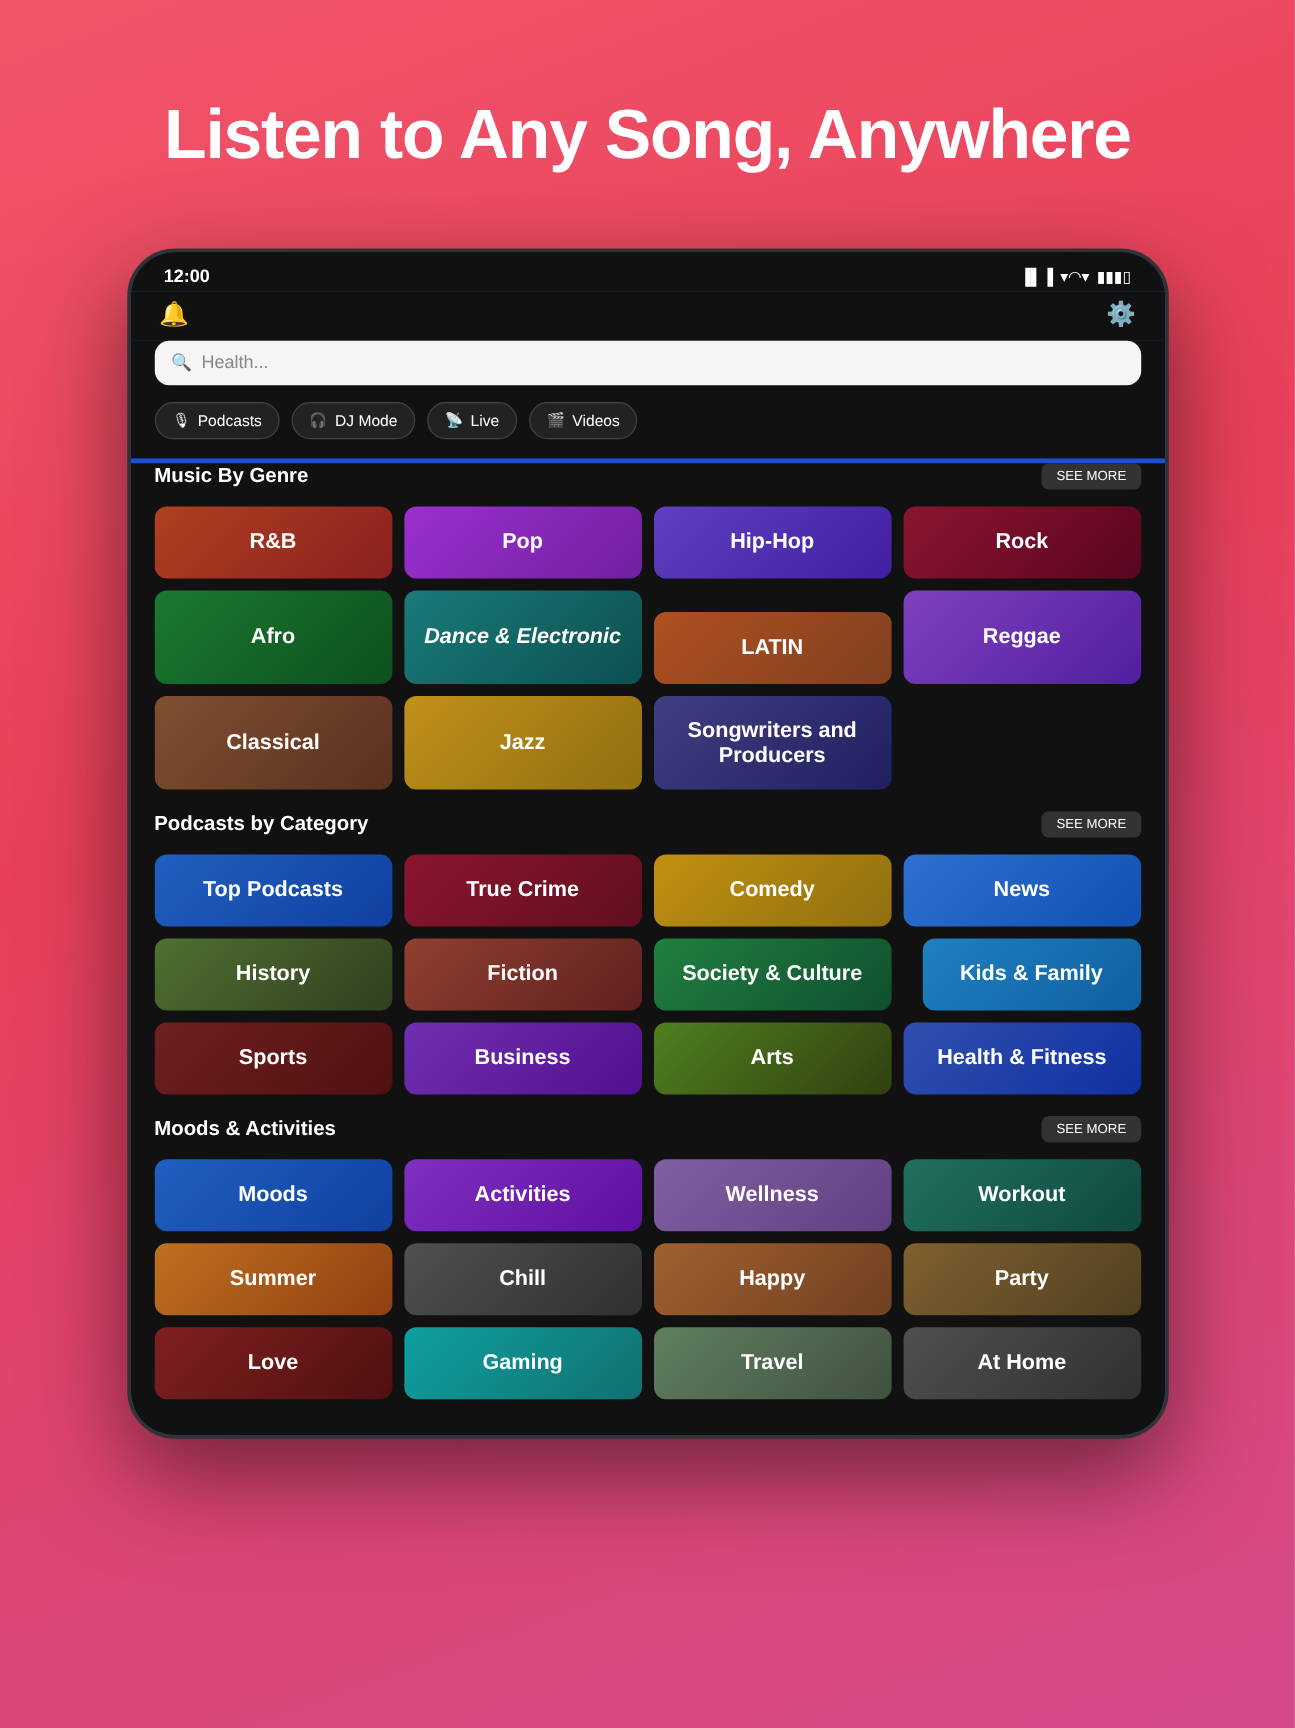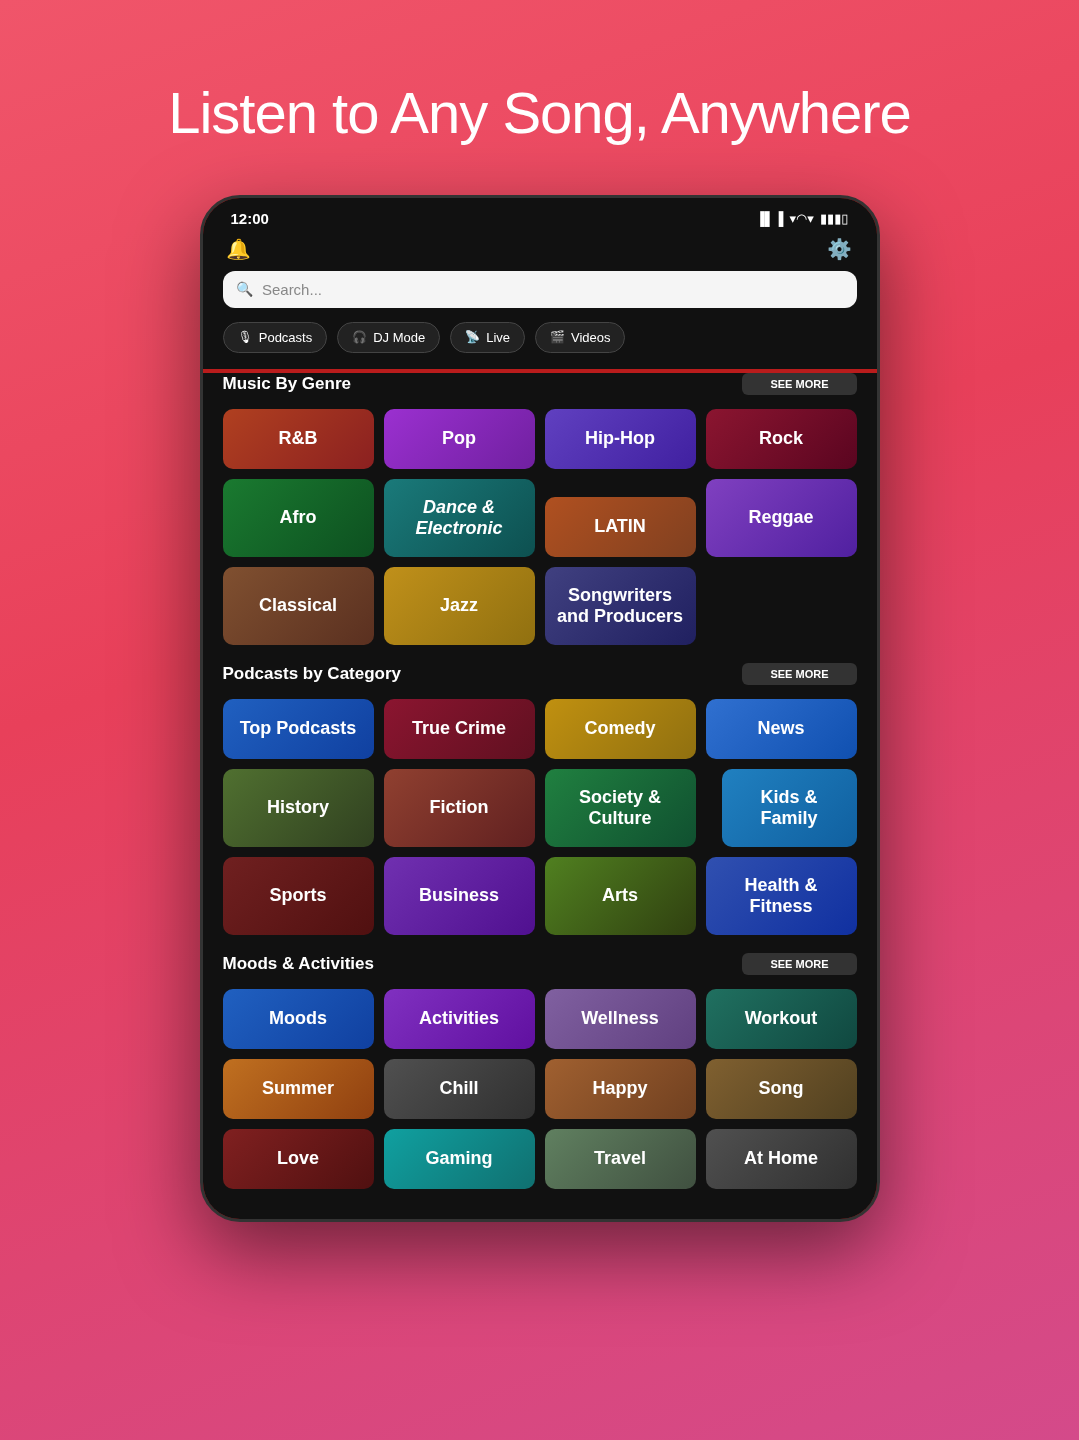--- a/index.html
+++ b/index.html
@@ -8,30 +8,30 @@
       min-height: 1440px;
       background: linear-gradient(160deg, #f0556a 0%, #e8405a 40%, #d44a8a 100%);
       display: flex;
       flex-direction: column;
       align-items: center;
       font-family: -apple-system, BlinkMacSystemFont, 'Helvetica Neue', Arial, sans-serif;
     }
     .hero-title {
       color: white;
       font-size: 58px;
-      font-weight: 400;
+      font-weight: 700;
       text-align: center;
       margin-top: 80px;
-      margin-bottom: 48px;
+      margin-bottom: 60px;
       line-height: 1.15;
       letter-spacing: -1px;
     }
     .phone-frame {
-      width: 680px;
-      background: #b91c1c;
+      width: 868px;
+      background: #1d4ed8;
       border-radius: 40px;
       overflow: hidden;
       box-shadow: 0 30px 80px rgba(0,0,0,0.5);
       border: 3px solid #333;
     }
     .status-bar {
       background: #111;
       display: flex;
       justify-content: space-between;
       align-items: center;
@@ -117,23 +117,23 @@
     .section-title {
       color: white;
       font-size: 17px;
       font-weight: 700;
     }
     .see-more-btn {
       background: #333;
       color: white;
       border: none;
       border-radius: 6px;
-      padding: 5px 28px;
+      padding: 5px 12px;
       font-size: 11px;
-      font-weight: 700;
+      font-weight: 400;
       cursor: pointer;
       margin-left: 40px;
     }
     .grid-4 {
       display: grid;
       grid-template-columns: repeat(4, 1fr);
       gap: 10px;
       margin-bottom: 10px;
     }
     .genre-tile {
@@ -206,21 +206,21 @@
   </div>
 
   <div class="top-bar">
     <span class="bell-icon">🔔</span>
     <span class="gear-icon">⚙️</span>
   </div>
 
   <div class="search-bar">
     <div class="search-input-wrapper">
       <span class="search-icon-char">🔍</span>
-      <span class="search-placeholder">Search...</span>
+      <span class="search-placeholder">Health...</span>
     </div>
   </div>
 
   <div class="nav-tabs">
     <div class="nav-tab">
       <span class="nav-tab-icon">🎙</span>
       <span>Podcasts</span>
     </div>
     <div class="nav-tab">
       <span class="nav-tab-icon">🎧</span>
@@ -280,21 +280,21 @@
       <button class="see-more-btn">SEE MORE</button>
     </div>
     <div class="grid-4" id="moods-grid">
         <div class="genre-tile tile-moods">Moods</div>
         <div class="genre-tile tile-activities">Activities</div>
         <div class="genre-tile tile-wellness">Wellness</div>
         <div class="genre-tile tile-workout">Workout</div>
         <div class="genre-tile tile-summer">Summer</div>
         <div class="genre-tile tile-chill">Chill</div>
         <div class="genre-tile tile-happy">Happy</div>
-        <div class="genre-tile tile-party">Song</div>
+        <div class="genre-tile tile-party">Party</div>
         <div class="genre-tile tile-love">Love</div>
         <div class="genre-tile tile-gaming">Gaming</div>
         <div class="genre-tile tile-travel">Travel</div>
         <div class="genre-tile tile-athome">At Home</div>
       </div>
 
   </div>
 </div>
 
 </body></html>

